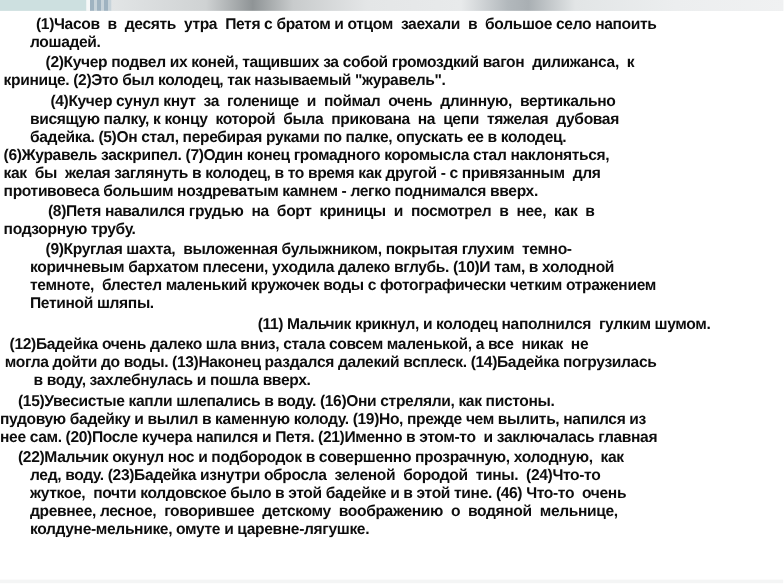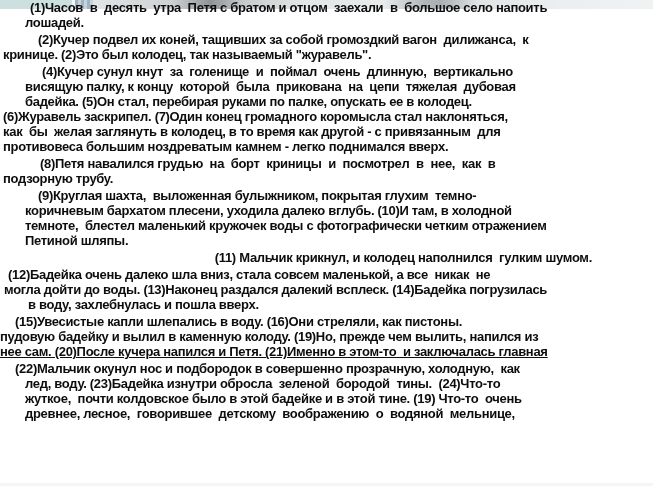--- a/index.html
+++ b/index.html
@@ -19,21 +19,21 @@
     background:repeating-linear-gradient(90deg,#9fb3c1 0 3px,#c7d3da 3px 6px);
   }
   .strip-rest {
     position:absolute; top:0; left:93px; width:560px; height:9px;
     background:linear-gradient(90deg,
       #e2e5e6 0%, #cfd2d3 14%, #8f9496 21%, #c8cbcc 27%,
       #e4e6e7 38%, #e8eaeb 52%, #b2b8bc 59%, #a9afb3 62%,
       #e2e5e6 69%, #eceeef 84%, #f0f1f2 100%);
   }
   
-  .text-area { position:absolute; top:0; left:0; width:592px; }
+  .text-area { position:absolute; top:12px; left:0; width:592px; }
   .line {
     white-space:pre;
     font-weight:bold;
     font-size:13px;
     line-height:15px;
     letter-spacing:-0.3px;
     color:#0d0d0d;
     overflow:hidden;
   }
   .p-start { margin-top:2px; }
@@ -69,22 +69,23 @@
       <div class="line p-start" style="padding-left: 38px;">(9)Круглая шахта,  выложенная булыжником, покрытая глухим  темно-</div>
       <div class="line" style="padding-left: 25px;">коричневым бархатом плесени, уходила далеко вглубь. (10)И там, в холодной</div>
       <div class="line" style="padding-left: 25px;">темноте,  блестел маленький кружочек воды с фотографически четким отражением</div>
       <div class="line" style="padding-left: 25px;">Петиной шляпы.</div>
       <div class="line p-start" style="padding-left: 5px; text-align: right;">(11) Мальчик крикнул, и колодец наполнился  гулким шумом.</div>
       <div class="line p-start" style="padding-left: 8px;">(12)Бадейка очень далеко шла вниз, стала совсем маленькой, а все  никак  не</div>
       <div class="line" style="padding-left: 4px;">могла дойти до воды. (13)Наконец раздался далекий всплеск. (14)Бадейка погрузилась</div>
       <div class="line" style="padding-left: 28px;">в воду, захлебнулась и пошла вверх.</div>
       <div class="line p-start" style="padding-left: 15px;">(15)Увесистые капли шлепались в воду. (16)Они стреляли, как пистоны.</div>
       <div class="line" style="padding-left: 0px;">пудовую бадейку и вылил в каменную колоду. (19)Но, прежде чем вылить, напился из</div>
-      <div class="line" style="padding-left: 0px; text-decoration: underline;">нее сам. (20)После кучера напился и Петя. (21)Именно в этом-то  и заключалась главная</div>
+      <div class="line" style="padding-left: 0px;">нее сам. (20)После кучера напился и Петя. (21)Именно в этом-то  и заключалась главная</div>
       <div class="line p-start" style="padding-left: 15px;">(22)Мальчик окунул нос и подбородок в совершенно прозрачную, холодную,  как</div>
       <div class="line" style="padding-left: 25px;">лед, воду. (23)Бадейка изнутри обросла  зеленой  бородой  тины.  (24)Что-то</div>
-      <div class="line" style="padding-left: 25px;">жуткое,  почти колдовское было в этой бадейке и в этой тине. (19) Что-то  очень</div>
+      <div class="line" style="padding-left: 25px;">жуткое,  почти колдовское было в этой бадейке и в этой тине. (46) Что-то  очень</div>
       <div class="line" style="padding-left: 25px;">древнее, лесное,  говорившее  детскому  воображению  о  водяной  мельнице,</div>
+      <div class="line" style="padding-left: 25px;">колдуне-мельнике, омуте и царевне-лягушке.</div>
     </div>
 
   <div class="bottom-band"></div>
 
 </div>
 
 </body></html>

